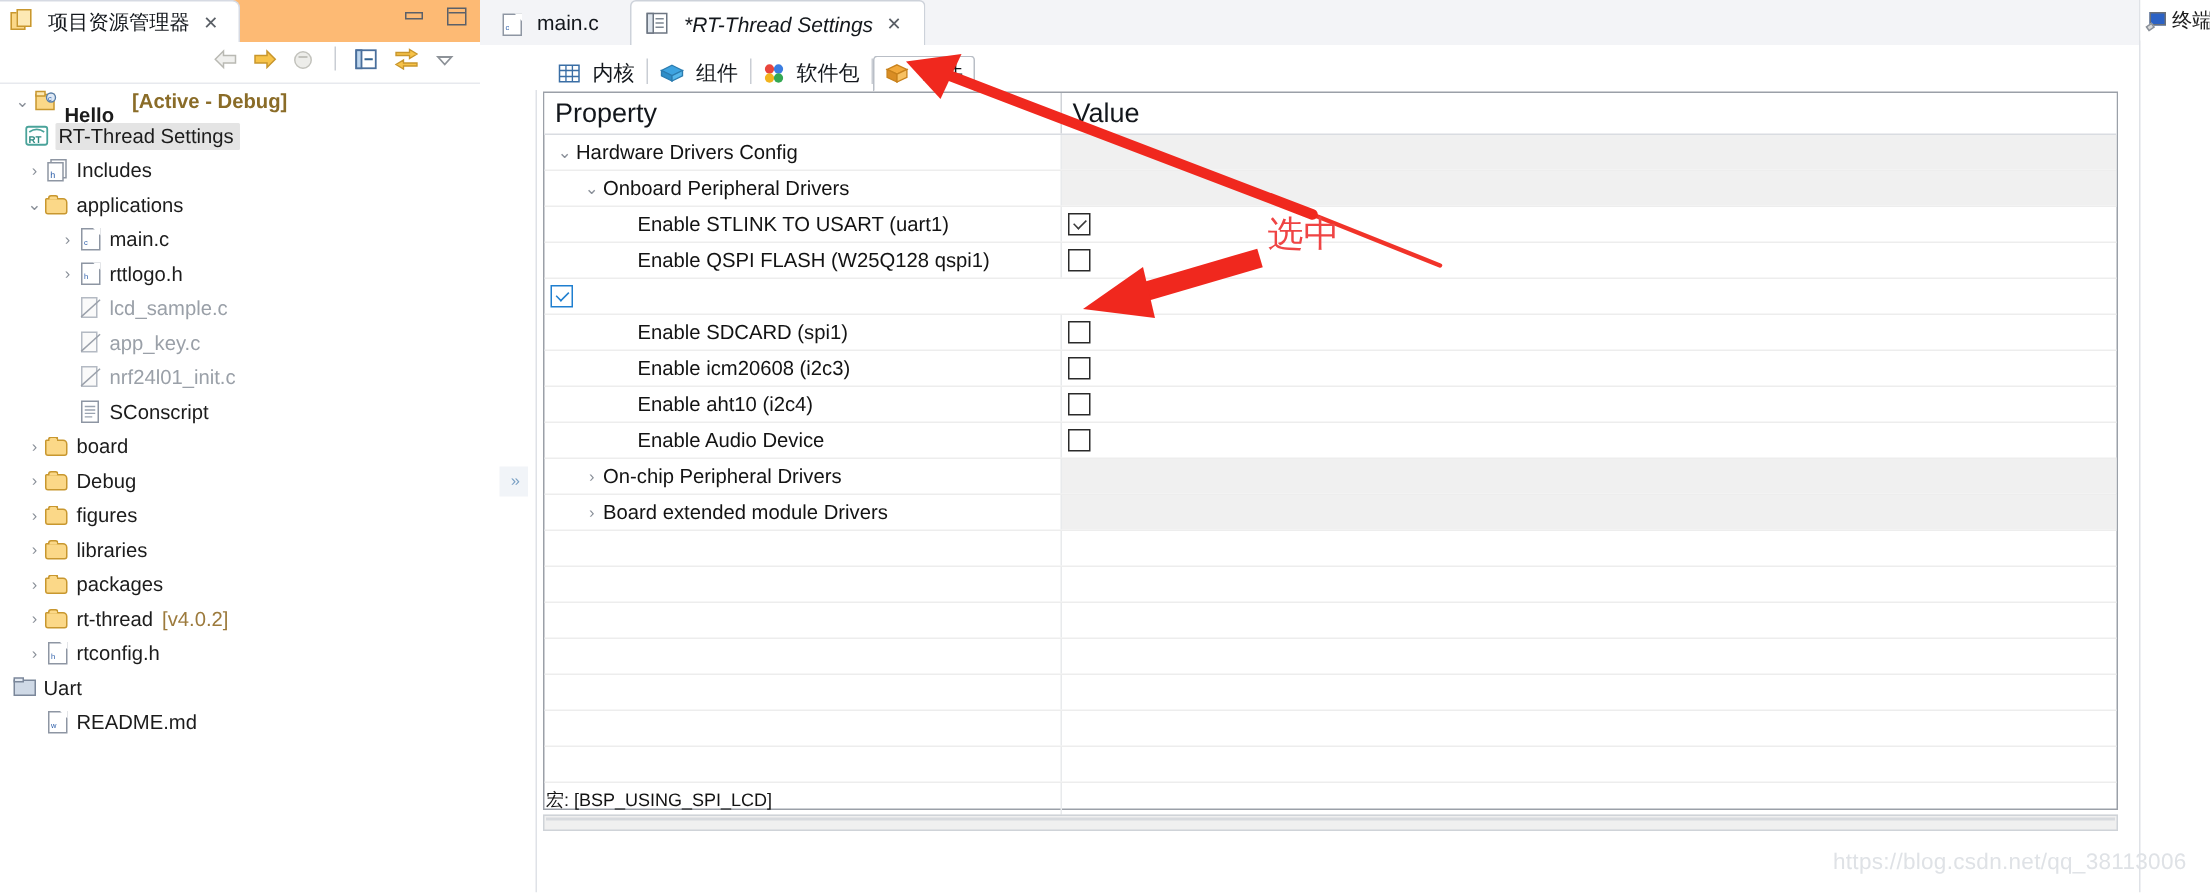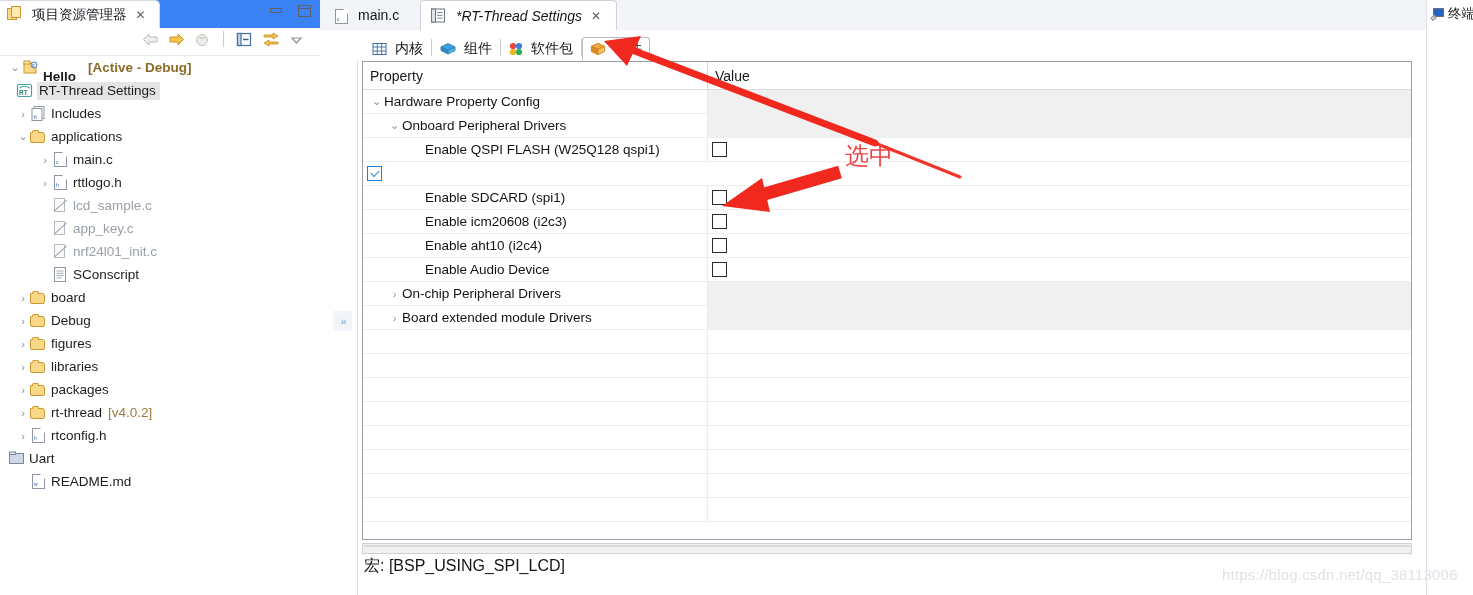--- a/index.html
+++ b/index.html
@@ -7,21 +7,21 @@
     width:1473px;height:595px;overflow:hidden;
     background:#ffffff;
     font-family:"Liberation Sans","DejaVu Sans",sans-serif;
     font-size:13px;color:#1a1a1a;
     -webkit-font-smoothing:antialiased;
   }
   .app{position:relative;width:1473px;height:595px;}
 
   
   .explorer{position:absolute;left:0;top:0;width:320px;height:595px;background:#ffffff;}
-  .exp-tabstrip{position:absolute;left:0;top:0;width:320px;height:28px;background:#3b82f6;}
+  .exp-tabstrip{position:absolute;left:0;top:0;width:320px;height:28px;background:#fdba74;}
   .exp-tab{
     position:absolute;left:0;top:0;height:28px;
     display:flex;align-items:center;gap:5px;padding:0 8px 0 6px;
     background:#ffffff;
     border-top:1px solid #d6dae3;border-right:1px solid #d6dae3;
     border-top-right-radius:5px;
     box-sizing:border-box;
   }
   .exp-tab .label{font-size:13.5px;color:#13171c;white-space:nowrap;}
   .exp-tab .closex{color:#5a5f66;font-size:12px;margin-left:4px;}
@@ -68,41 +68,41 @@
   .ed-tab .closex{font-size:12px;color:#5a5f66;margin-left:3px;}
 
   .inner-tabs{position:absolute;left:44px;top:34px;height:27px;display:flex;align-items:flex-end;}
   .itab{height:24px;display:flex;align-items:center;gap:4px;padding:0 7px;box-sizing:border-box;
         border:1px solid transparent;font-size:14px;color:#13171c;background:transparent;}
   .itab.sel{border:1px solid #b9bec6;border-bottom-color:#ffffff;background:#ffffff;border-radius:3px 3px 0 0;}
   .tabsep{width:1px;height:17px;background:#c9cdd4;align-self:center;}
 
   .tablewrap{position:absolute;left:42px;top:61px;width:1050px;height:479px;border:1px solid #9ba0a8;background:#ffffff;box-sizing:border-box;}
   .thead{display:flex;height:27px;border-bottom:1px solid #d9dce1;background:#ffffff;}
-  .th{display:flex;align-items:center;font-size:14px;color:#13171c;box-sizing:border-box;}
+  .th{display:flex;align-items:center;font-size:18px;color:#13171c;box-sizing:border-box;}
   .th.prop{width:345px;padding-left:7px;border-right:1px solid #d0d3d8;}
   .th.val{flex:1;padding-left:7px;}
   .trow{display:flex;height:24px;border-bottom:1px solid #ededed;box-sizing:border-box;}
   .tc-prop{width:345px;display:flex;align-items:center;box-sizing:border-box;border-right:1px solid #e8eaec;}
   .tc-val{flex:1;display:flex;align-items:center;padding-left:4px;box-sizing:border-box;}
   .tc-val.shade{background:#f0f0f0;}
   .tw{width:15px;flex:0 0 15px;text-align:center;color:#8a9099;font-size:11px;}
   .plabel{font-size:13.5px;color:#131313;white-space:nowrap;}
   .plabel.hl{background:#cde8fb;padding:1px 3px;}
   .cbx{width:15px;height:15px;border:1.4px solid #2a2a2a;background:#ffffff;box-sizing:border-box;position:relative;}
   .cbx.on:after{content:"";position:absolute;left:3px;top:3px;width:7px;height:4px;border-left:1.7px solid #3a3a3a;border-bottom:1.7px solid #3a3a3a;transform:rotate(-45deg);}
   .cbx.blue{border-color:#1f7fd0;}
   .cbx.blue.on:after{border-left-color:#1f7fd0;border-bottom-color:#1f7fd0;}
   .erow{display:flex;height:24px;border-bottom:1px solid #ededed;box-sizing:border-box;}
   .erow .a{width:345px;border-right:1px solid #e8eaec;box-sizing:border-box;}
   .erow .b{flex:1;}
 
   .hscroll{position:absolute;left:42px;top:543px;width:1050px;height:11px;background:#f0f0f0;border:1px solid #cfd3d8;box-sizing:border-box;}
   .hscroll .thumbline{position:absolute;left:1px;top:1px;width:1046px;height:2px;background:#d7dade;}
-  .macro{position:absolute;left:44px;top:556px;font-size:16px;color:#131313;white-space:nowrap;}
+  .macro{position:absolute;left:44px;top:525px;font-size:12px;color:#131313;white-space:nowrap;}
 
   .collapsebtn{position:absolute;left:333px;top:311px;width:19px;height:20px;background:#f1f4f8;
      display:flex;align-items:center;justify-content:center;color:#7aa0c4;font-size:11px;letter-spacing:-2px;}
   .vdivl{position:absolute;left:357px;top:60px;width:1px;height:535px;background:#dfe2e7;}
 
   
   .rightstrip{position:absolute;left:1426px;top:0;width:47px;height:595px;background:#ffffff;border-left:1px solid #dfe2e7;padding-left:44px;}
   .term-tab{position:absolute;left:0;top:0;width:47px;height:27px;display:flex;align-items:center;gap:3px;padding-left:4px;box-sizing:border-box;background:#ffffff;}
   .term-ico{width:14px;height:12px;position:relative;flex:0 0 14px;}
   .term-ico:before{content:"";position:absolute;left:2px;top:0;width:11px;height:9px;background:#2c62c4;border:1px solid #6a7078;box-sizing:border-box;}
@@ -427,33 +427,41 @@
     <div class="tablewrap">
 
       <div class="thead">
         <div class="th prop">Property</div>
         <div class="th val">Value</div>
       </div>
 
       <div class="trow">
         <div class="tc-prop" style="padding-left:6px;">
           <span class="tw">⌄</span>
-          <span class="plabel">Hardware Property Config</span>
+          <span class="plabel">Hardware Drivers Config</span>
         </div>
         <div class="tc-val shade"></div>
       </div>
 
       <div class="trow">
         <div class="tc-prop" style="padding-left:24px;">
           <span class="tw">⌄</span>
           <span class="plabel">Onboard Peripheral Drivers</span>
         </div>
         <div class="tc-val shade"></div>
       </div>
 
+      <div class="trow">
+        <div class="tc-prop" style="padding-left:62px;">
+          <span class="plabel">Enable STLINK TO USART (uart1)</span>
+        </div>
+        <div class="tc-val">
+          <span class="cbx on"></span>
+        </div>
+      </div>
 
       <div class="trow">
         <div class="tc-prop" style="padding-left:62px;">
           <span class="plabel">Enable QSPI FLASH (W25Q128 qspi1)</span>
         </div>
         <div class="tc-val">
           <span class="cbx"></span>
         </div>
       </div>
 

